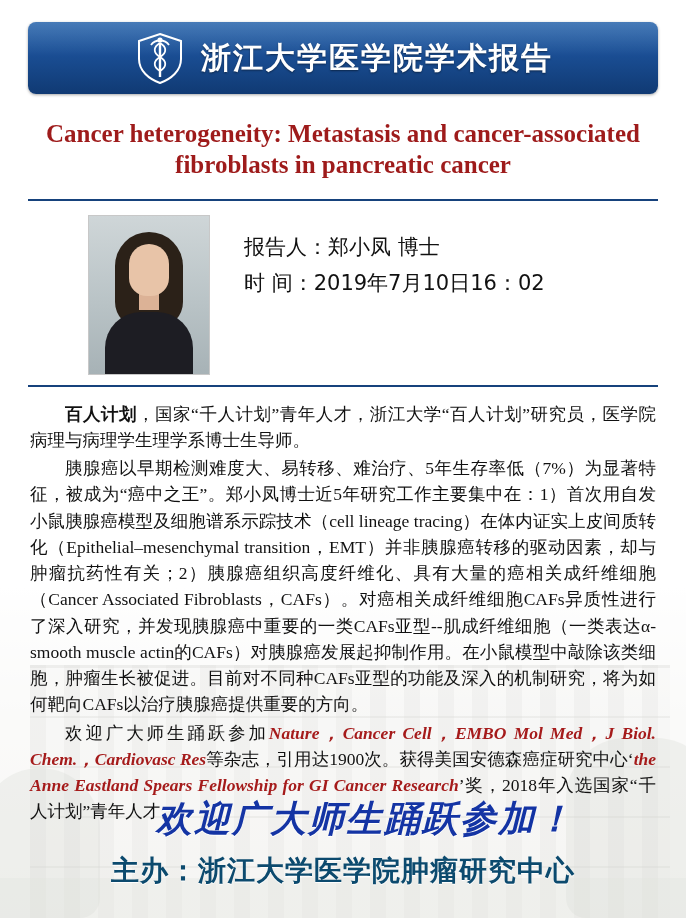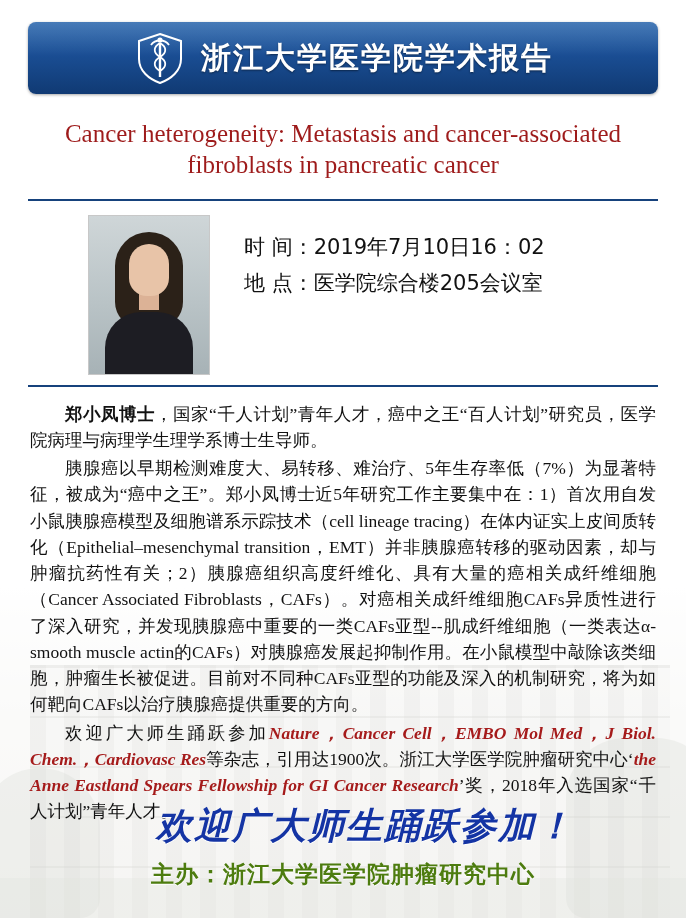--- a/index.html
+++ b/index.html
@@ -115,21 +115,21 @@
     text-shadow: 0 1px 2px rgba(0,0,0,0.45);
     position: relative;
     z-index: 1;
   }
 
   
   .talk-title {
     margin: 24px 14px 18px 14px;
     text-align: center;
     color: #9e1b1b;
-    font-weight: normal;
+    font-weight: bold;
     font-size: 25px;
     line-height: 1.25;
     font-family: "Liberation Serif", serif;
   }
 
   .divider {
     height: 2px;
     background: #16427c;
     margin: 0 8px 14px 8px;
   }
@@ -238,22 +238,22 @@
     font-size: 36px;
     font-weight: bold;
     font-style: italic;
     font-family: "DejaVu Sans", "Liberation Sans", sans-serif;
     letter-spacing: 2px;
     text-shadow: 0 1px 0 rgba(255,255,255,0.9);
     margin-bottom: 8px;
     margin-left: 44px;
   }
   .host {
-    color: #4d7c0f;
-    font-size: 23px;
+    color: #0c4a6e;
+    font-size: 28px;
     font-weight: bold;
     font-family: Liberation Sans, sans-serif;
     letter-spacing: 1px;
     text-shadow: 0 1px 0 rgba(255,255,255,0.9);
   }
 </style>
 </head>
 <body>
 
 <div class="bg-photo">
@@ -289,31 +289,31 @@
   <div class="divider"></div>
 
   <div class="info-row">
     <div class="portrait">
       <div class="hair"></div>
       <div class="neck"></div>
       <div class="face"></div>
       <div class="body"></div>
     </div>
     <div class="info-lines">
+      <div class="line">报告人：郑小凤 博士</div>
       <div class="line">时  间：2019年7月10日16：02</div>
-      <div class="line">地  点：医学院综合楼205会议室</div>
     </div>
   </div>
 
   <div class="divider"></div>
 
   <div class="body-text">
-    <p><span class="lead-name">郑小凤博士</span><span>，国家“千人计划”青年人才，癌中之王“百人计划”研究员，医学院病理与病理学生理学系博士生导师。</span></p>
+    <p><span class="lead-name">百人计划</span><span>，国家“千人计划”青年人才，浙江大学“百人计划”研究员，医学院病理与病理学生理学系博士生导师。</span></p>
     <p>胰腺癌以早期检测难度大、易转移、难治疗、5年生存率低（7%）为显著特征，被成为“癌中之王”。郑小凤博士近5年研究工作主要集中在：1）首次用自发小鼠胰腺癌模型及细胞谱系示踪技术（cell lineage tracing）在体内证实上皮间质转化（Epithelial–mesenchymal transition，EMT）并非胰腺癌转移的驱动因素，却与肿瘤抗药性有关；2）胰腺癌组织高度纤维化、具有大量的癌相关成纤维细胞（Cancer Associated Fibroblasts，CAFs）。对癌相关成纤维细胞CAFs异质性进行了深入研究，并发现胰腺癌中重要的一类CAFs亚型--肌成纤维细胞（一类表达α-smooth muscle actin的CAFs）对胰腺癌发展起抑制作用。在小鼠模型中敲除该类细胞，肿瘤生长被促进。目前对不同种CAFs亚型的功能及深入的机制研究，将为如何靶向CAFs以治疗胰腺癌提供重要的方向。</p>
-    <p><span>欢迎广大师生踊跃参加</span><span class="journals">Nature，Cancer Cell，EMBO Mol Med，J Biol. Chem.，Cardiovasc Res</span><span>等杂志，引用达1900次。浙江大学医学院肿瘤研究中心‘</span><span class="award">the Anne Eastland Spears Fellowship for GI Cancer Research</span><span>’奖，2018年入选国家“千人计划”青年人才。</span></p>
+    <p><span>欢迎广大师生踊跃参加</span><span class="journals">Nature，Cancer Cell，EMBO Mol Med，J Biol. Chem.，Cardiovasc Res</span><span>等杂志，引用达1900次。获得美国安德森癌症研究中心‘</span><span class="award">the Anne Eastland Spears Fellowship for GI Cancer Research</span><span>’奖，2018年入选国家“千人计划”青年人才。</span></p>
   </div>
 
 </div>
 
 <div class="footer">
   <div class="welcome">欢迎广大师生踊跃参加！</div>
   <div class="host">主办：浙江大学医学院肿瘤研究中心</div>
 </div>
 
 </body></html>

